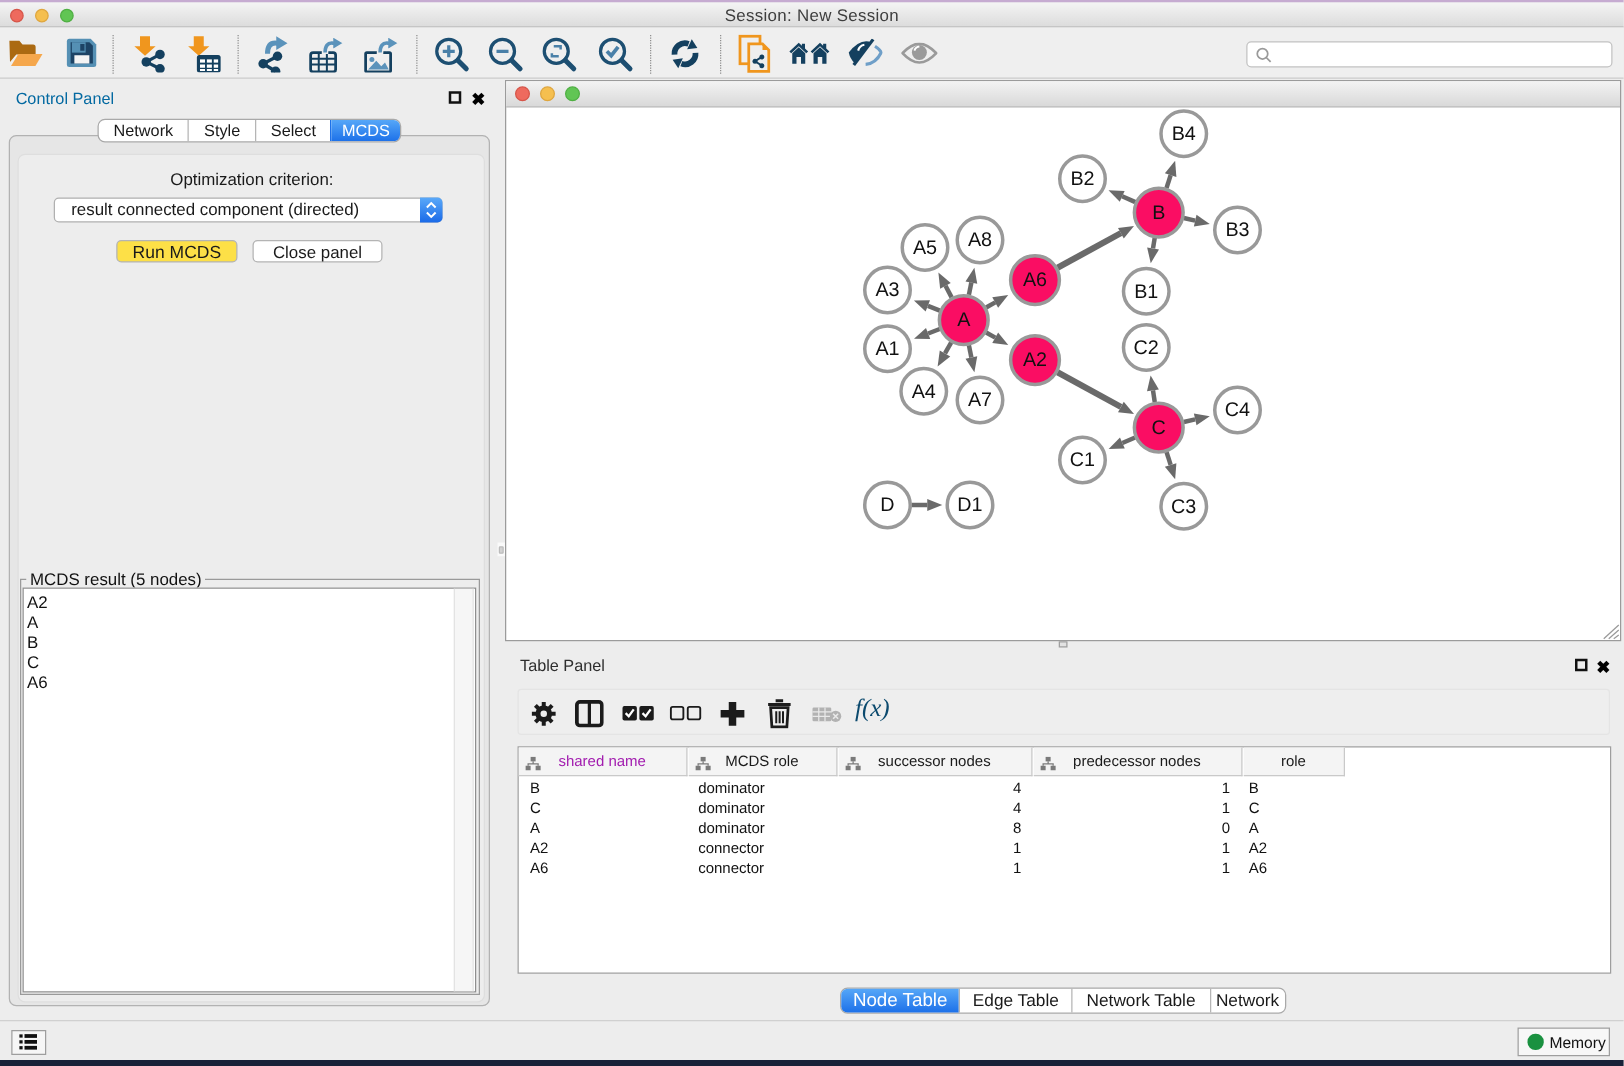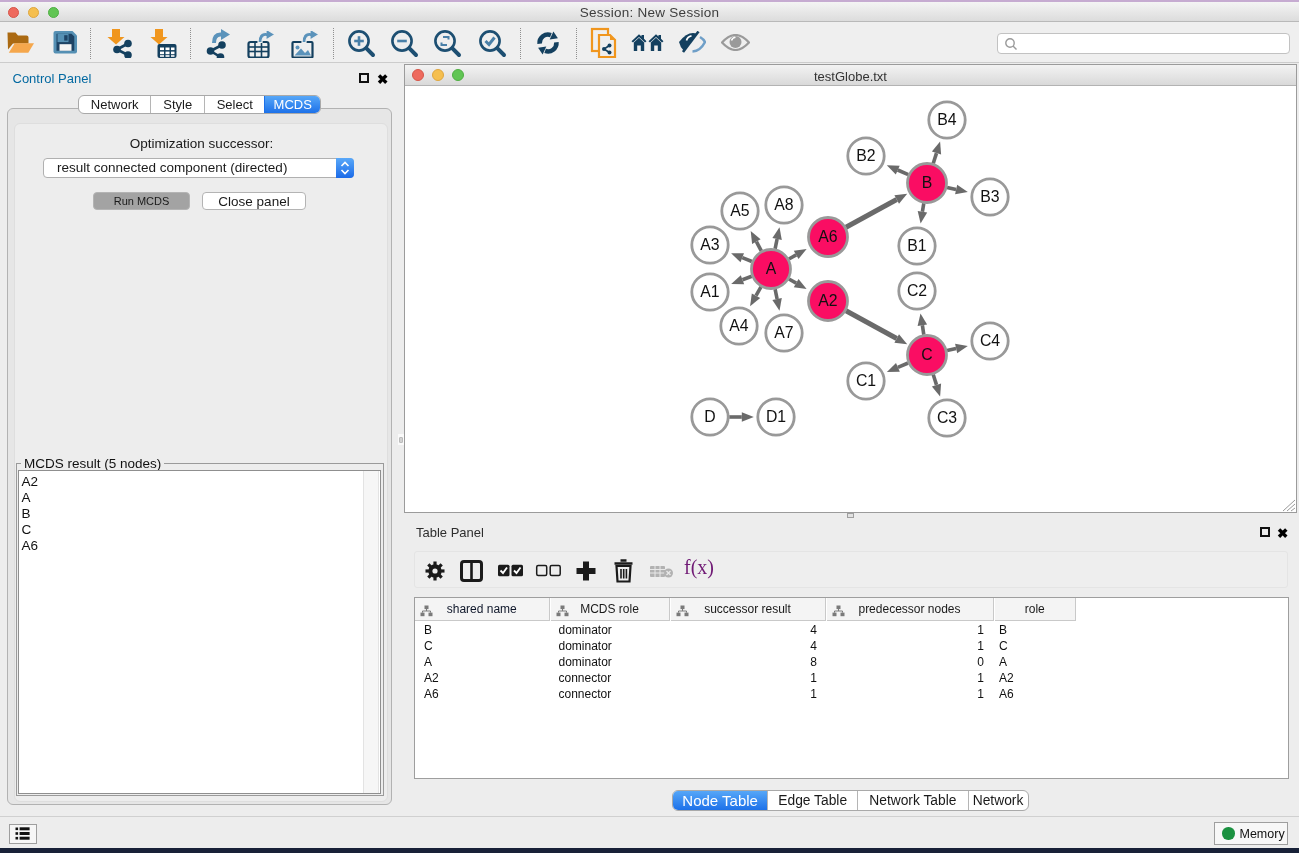--- a/index.html
+++ b/index.html
@@ -142,46 +142,45 @@
 <div class="abs" style="left:359px;top:73px;width:10px;height:10px;border:2px solid #111"></div>
 <div class="abs" style="left:377px;top:71px;font-size:13.5px;font-weight:bold;color:#000">✖</div>
 <div class="abs" style="left:7px;top:108px;width:385px;height:697px;border:1px solid #b2b2b2;border-radius:6px;background:#e6e6e6"></div>
 <div class="abs" style="left:14px;top:123px;width:374px;height:679px;border:1px solid #dedede;border-radius:6px;background:#ededed"></div>
 <div style="position:absolute;left:78px;top:95px;width:243px;height:19px;border-radius:6px;background:#fff;border:1px solid #a9a9a9;box-sizing:border-box;display:flex">
 <div style="width:72px;height:100%;box-sizing:border-box;display:flex;align-items:center;justify-content:center;font-size:13px;color:#1a1a1a">Network</div>
 <div style="width:54px;height:100%;box-sizing:border-box;display:flex;align-items:center;justify-content:center;font-size:13px;border-left:1px solid #b5b5b5;color:#1a1a1a">Style</div>
 <div style="width:61px;height:100%;box-sizing:border-box;display:flex;align-items:center;justify-content:center;font-size:13px;border-left:1px solid #b5b5b5;color:#1a1a1a">Select</div>
 <div style="width:56px;height:100%;box-sizing:border-box;display:flex;align-items:center;justify-content:center;font-size:13px;border-left:1px solid #b5b5b5;background:linear-gradient(#56a7f8,#1d71e9);color:#fff;border-radius:0 5px 5px 0;border-left:1px solid #1d71e9">MCDS</div>
 </div>
-<div class="abs" style="left:16px;top:136px;width:371px;text-align:center;font-size:13.5px;color:#1a1a1a">Optimization successor:</div>
+<div class="abs" style="left:16px;top:136px;width:371px;text-align:center;font-size:13.5px;color:#1a1a1a">Optimization criterion:</div>
 <div class="abs" style="left:43px;top:158px;width:311px;height:20px;background:#fff;
 border:1px solid #b0b0b0;border-radius:4px;font-size:13.5px;color:#1a1a1a;line-height:18px;padding-left:13px">result connected component (directed)</div>
 <div class="abs" style="left:336px;top:158px;width:18px;height:20px;background:linear-gradient(#5aa9f9,#1a6ae8);border-radius:0 4px 4px 0"></div>
 <svg class="abs" style="left:339px;top:161px" width="12" height="14" viewBox="0 0 12 14">
 <path d="M2.5 5 L6 1.5 L9.5 5" fill="none" stroke="#fff" stroke-width="1.6"></path>
 <path d="M2.5 9 L6 12.5 L9.5 9" fill="none" stroke="#fff" stroke-width="1.6"></path>
   </svg>
-<div class="abs" style="left:93px;top:192px;width:97px;height:18px;background:#a3a3a3;border:1px solid #b4b4b4;border-radius:4px;font-size:11px;color:#1a1a1a;display:flex;align-items:center;justify-content:center">Run MCDS</div>
+<div class="abs" style="left:93px;top:192px;width:97px;height:18px;background:#fde047;border:1px solid #b4b4b4;border-radius:4px;font-size:14px;color:#1a1a1a;display:flex;align-items:center;justify-content:center">Run MCDS</div>
 <div class="abs" style="left:202px;top:192px;width:104px;height:18px;background:#fff;border:1px solid #b4b4b4;border-radius:4px;font-size:13.5px;color:#1a1a1a;display:flex;align-items:center;justify-content:center">Close panel</div>
 <div class="abs" style="left:16px;top:463px;width:368px;height:333px;border:1px solid #9a9a9a"></div>
 <div class="abs" style="left:21px;top:456px;background:#ededed;padding:0 3px;font-size:13.5px;color:#111">MCDS result (5 nodes)</div>
 <div class="abs" style="left:18px;top:470px;width:363px;height:324px;background:#fff;border:1px solid #8f8f8f;
 font-size:13.5px;color:#111;line-height:16.1px;padding:3px 0 0 2.5px">A2<br>A<br>B<br>C<br>A6</div>
 <div class="abs" style="left:363px;top:471px;width:16px;height:322px;background:#f6f6f6;border-left:1px solid #e3e3e3;border-right:1px solid #e3e3e3"></div>
 <div class="abs" style="left:398px;top:434px;width:6px;height:11px;background:#fafafa"></div>
 <div class="abs" style="left:398.5px;top:437px;width:4.5px;height:5.5px;background:#d2d2d2;border:0.5px solid #bbb;border-radius:1px"></div>
 <div class="abs" style="left:404px;top:64px;width:893px;height:449px;background:#fff;
 border:1px solid #9b9b9b">
 <div style="position:absolute;left:0;top:0;width:100%;height:21px;background:linear-gradient(#f3f3f3,#d9d9d9);border-bottom:1px solid #b3b3b3"></div>
-<div style="position:absolute;left:0;top:4px;width:100%;text-align:center;font-size:13px;color:#333">testGlobe.txt</div>
 </div>
 <div style="position:absolute;left:412px;top:69px;width:12px;height:12px;border-radius:50%;background:#ee6a5e;border:1px solid #d65549;box-sizing:border-box"></div>
 <div style="position:absolute;left:432px;top:69px;width:12px;height:12px;border-radius:50%;background:#f5bf4f;border:1px solid #dfa63e;box-sizing:border-box"></div>
 <div style="position:absolute;left:452px;top:69px;width:12px;height:12px;border-radius:50%;background:#61c554;border:1px solid #4faf43;box-sizing:border-box"></div>
-<div class="abs" style="left:405px;top:89px;width:891px;height:420px;overflow:hidden">
+<div class="abs" style="left:405px;top:76px;width:891px;height:420px;overflow:hidden">
     <svg width="892" height="421" viewBox="0 0 892 421" style="position:absolute;left:0;top:0">
 <line x1="356.3" y1="161.9" x2="351.4" y2="152.6" stroke="#6a6a6a" stroke-width="3.6"></line>
 <polygon points="345.7,142.0 355.6,150.3 347.1,154.9" fill="#6a6a6a"></polygon>
 <line x1="370.1" y1="159.9" x2="372.1" y2="150.0" stroke="#6a6a6a" stroke-width="3.6"></line>
 <polygon points="374.5,138.2 376.8,151.0 367.4,149.1" fill="#6a6a6a"></polygon>
 <line x1="346.9" y1="172.5" x2="337.3" y2="168.7" stroke="#6a6a6a" stroke-width="3.6"></line>
 <polygon points="326.1,164.3 339.0,164.2 335.5,173.2" fill="#6a6a6a"></polygon>
 <line x1="346.8" y1="187.2" x2="337.5" y2="190.8" stroke="#6a6a6a" stroke-width="3.6"></line>
 <polygon points="326.2,195.0 335.8,186.3 339.2,195.2" fill="#6a6a6a"></polygon>
 <line x1="356.0" y1="197.9" x2="351.0" y2="206.7" stroke="#6a6a6a" stroke-width="3.6"></line>
@@ -310,41 +309,41 @@
 <rect x="1" y="2" width="15" height="11" rx="1" fill="#b2b2b2"></rect>
 <g stroke="#e9e9e9" stroke-width="1">
 <line x1="1" y1="5.5" x2="16" y2="5.5"></line>
       <line x1="1" y1="9" x2="16" y2="9"></line>
 <line x1="6" y1="2" x2="6" y2="13"></line>
       <line x1="11" y1="2" x2="11" y2="13"></line>
 </g>
 <circle cx="19.5" cy="9" r="4.5" fill="#b2b2b2"></circle>
 <path d="M17.5 7 L21.5 11 M21.5 7 L17.5 11" stroke="#e9e9e9" stroke-width="1.3"></path>
 </svg>
-<div class="abs" style="left:684px;top:556px;font-size:20px;color:#701a75;font-family:'Liberation Serif',serif;">f(x)</div>
+<div class="abs" style="left:684px;top:556px;font-size:20px;color:#0c4a6e;font-family:'Liberation Serif',serif;font-style:italic">f(x)</div>
 <div class="abs" style="left:414px;top:597px;width:875px;height:182px;background:#fff;border:1px solid #9e9e9e"></div>
-<div class="abs" style="left:415px;top:598px;width:134.5px;height:23px;background:#f4f4f4;border-right:1px solid #c9c9c9;border-bottom:1px solid #c9c9c9;display:flex;align-items:flex-end;justify-content:center;font-size:12px;color:#0f172a;padding-bottom:4px">shared name</div>
+<div class="abs" style="left:415px;top:598px;width:134.5px;height:23px;background:#f4f4f4;border-right:1px solid #c9c9c9;border-bottom:1px solid #c9c9c9;display:flex;align-items:flex-end;justify-content:center;font-size:12px;color:#a21caf;padding-bottom:4px">shared name</div>
 <svg style="position:absolute;left:420px;top:605px" width="13" height="12" viewBox="0 0 13 12">
 <g fill="#7a7a7a">
 <rect x="4.5" y="0.5" width="4" height="3.6"></rect>
 <rect x="0.5" y="7.6" width="4" height="3.6"></rect>
 <rect x="8.5" y="7.6" width="4" height="3.6"></rect>
 </g>
 <path d="M6.5 4 L6.5 6 M2.5 7.6 L2.5 6 L10.5 6 L10.5 7.6" fill="none" stroke="#7a7a7a" stroke-width="1"></path>
 </svg>
 <div class="abs" style="left:550.5px;top:598px;width:119.0px;height:23px;background:#f4f4f4;border-right:1px solid #c9c9c9;border-bottom:1px solid #c9c9c9;display:flex;align-items:flex-end;justify-content:center;font-size:12px;color:#1a1a1a;padding-bottom:4px">MCDS role</div>
 <svg style="position:absolute;left:555.5px;top:605px" width="13" height="12" viewBox="0 0 13 12">
 <g fill="#7a7a7a">
 <rect x="4.5" y="0.5" width="4" height="3.6"></rect>
 <rect x="0.5" y="7.6" width="4" height="3.6"></rect>
 <rect x="8.5" y="7.6" width="4" height="3.6"></rect>
 </g>
 <path d="M6.5 4 L6.5 6 M2.5 7.6 L2.5 6 L10.5 6 L10.5 7.6" fill="none" stroke="#7a7a7a" stroke-width="1"></path>
 </svg>
-<div class="abs" style="left:670.5px;top:598px;width:155.0px;height:23px;background:#f4f4f4;border-right:1px solid #c9c9c9;border-bottom:1px solid #c9c9c9;display:flex;align-items:flex-end;justify-content:center;font-size:12px;color:#1a1a1a;padding-bottom:4px">successor result</div>
+<div class="abs" style="left:670.5px;top:598px;width:155.0px;height:23px;background:#f4f4f4;border-right:1px solid #c9c9c9;border-bottom:1px solid #c9c9c9;display:flex;align-items:flex-end;justify-content:center;font-size:12px;color:#1a1a1a;padding-bottom:4px">successor nodes</div>
 <svg style="position:absolute;left:675.5px;top:605px" width="13" height="12" viewBox="0 0 13 12">
 <g fill="#7a7a7a">
 <rect x="4.5" y="0.5" width="4" height="3.6"></rect>
 <rect x="0.5" y="7.6" width="4" height="3.6"></rect>
 <rect x="8.5" y="7.6" width="4" height="3.6"></rect>
 </g>
 <path d="M6.5 4 L6.5 6 M2.5 7.6 L2.5 6 L10.5 6 L10.5 7.6" fill="none" stroke="#7a7a7a" stroke-width="1"></path>
 </svg>
 <div class="abs" style="left:826.5px;top:598px;width:167.0px;height:23px;background:#f4f4f4;border-right:1px solid #c9c9c9;border-bottom:1px solid #c9c9c9;display:flex;align-items:flex-end;justify-content:center;font-size:12px;color:#1a1a1a;padding-bottom:4px">predecessor nodes</div>
 <svg style="position:absolute;left:831.5px;top:605px" width="13" height="12" viewBox="0 0 13 12">

